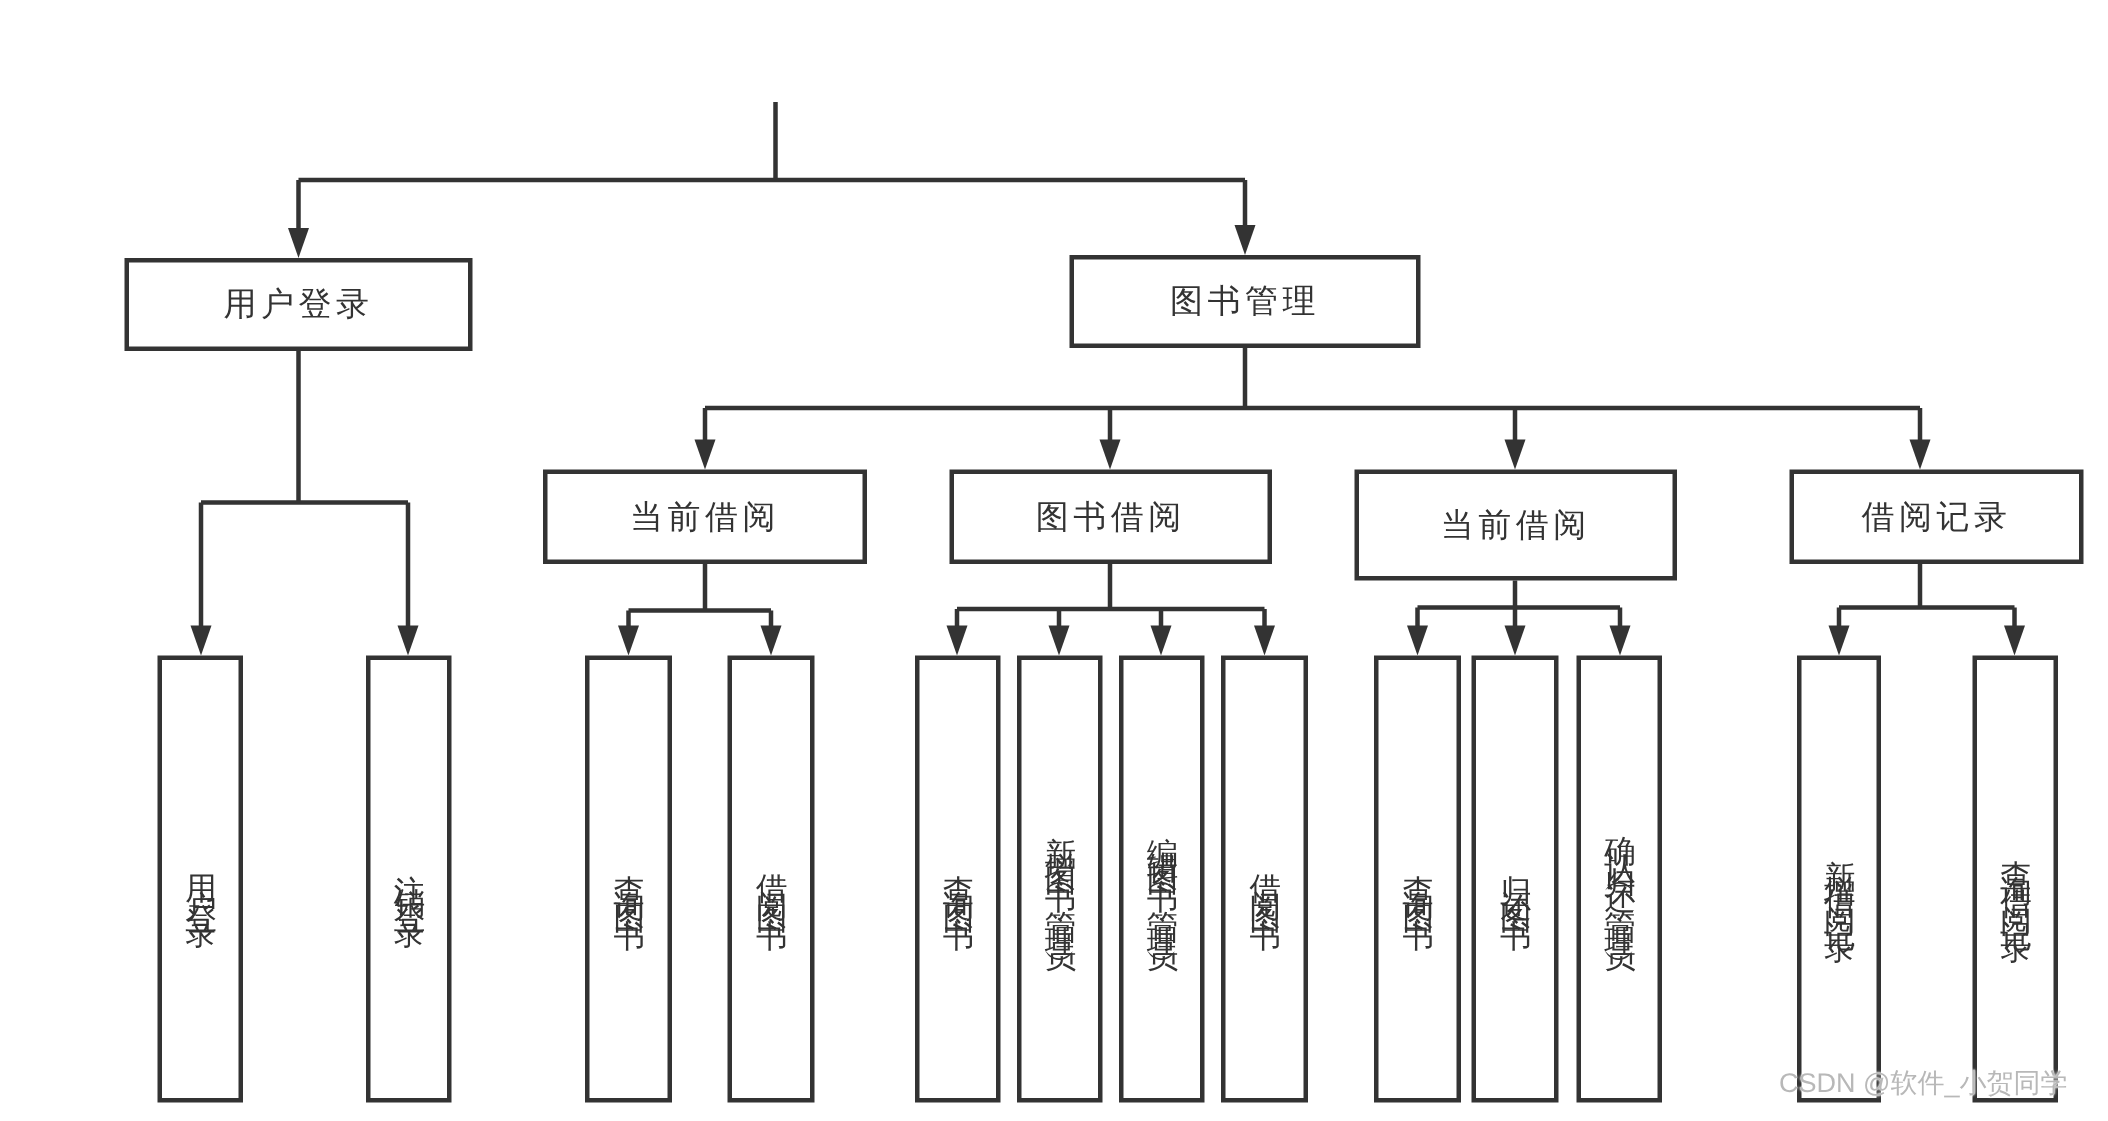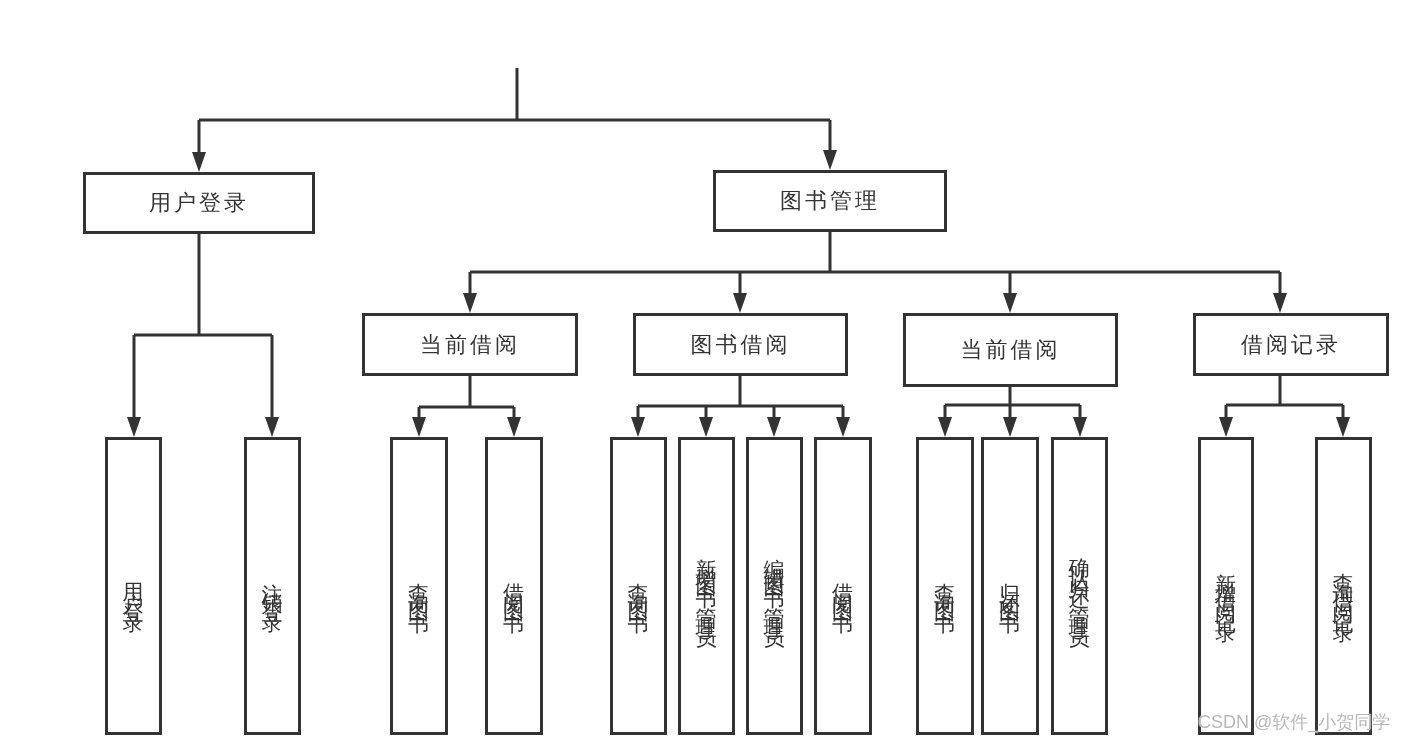--- a/index.html
+++ b/index.html
@@ -56,21 +56,20 @@
   }
   .watermark {
     position: absolute;
     left: 1186px;
     top: 710px;
     font-size: 18px;
     color: var(--watermark);
     text-shadow: 0 0 2px #ffffff, 0 0 1px #ffffff;
     white-space: nowrap;
     z-index: 5;
-    margin-left: 12px;
   }
 </style>
 </head>
 <body>
 
 <div class="canvas">
 
   <svg class="connectors" viewBox="0 0 1405 747">
 
     <path d="M517,68 V120 M199,120 H830 M199,120 V154 M830,120 V152"></path>

